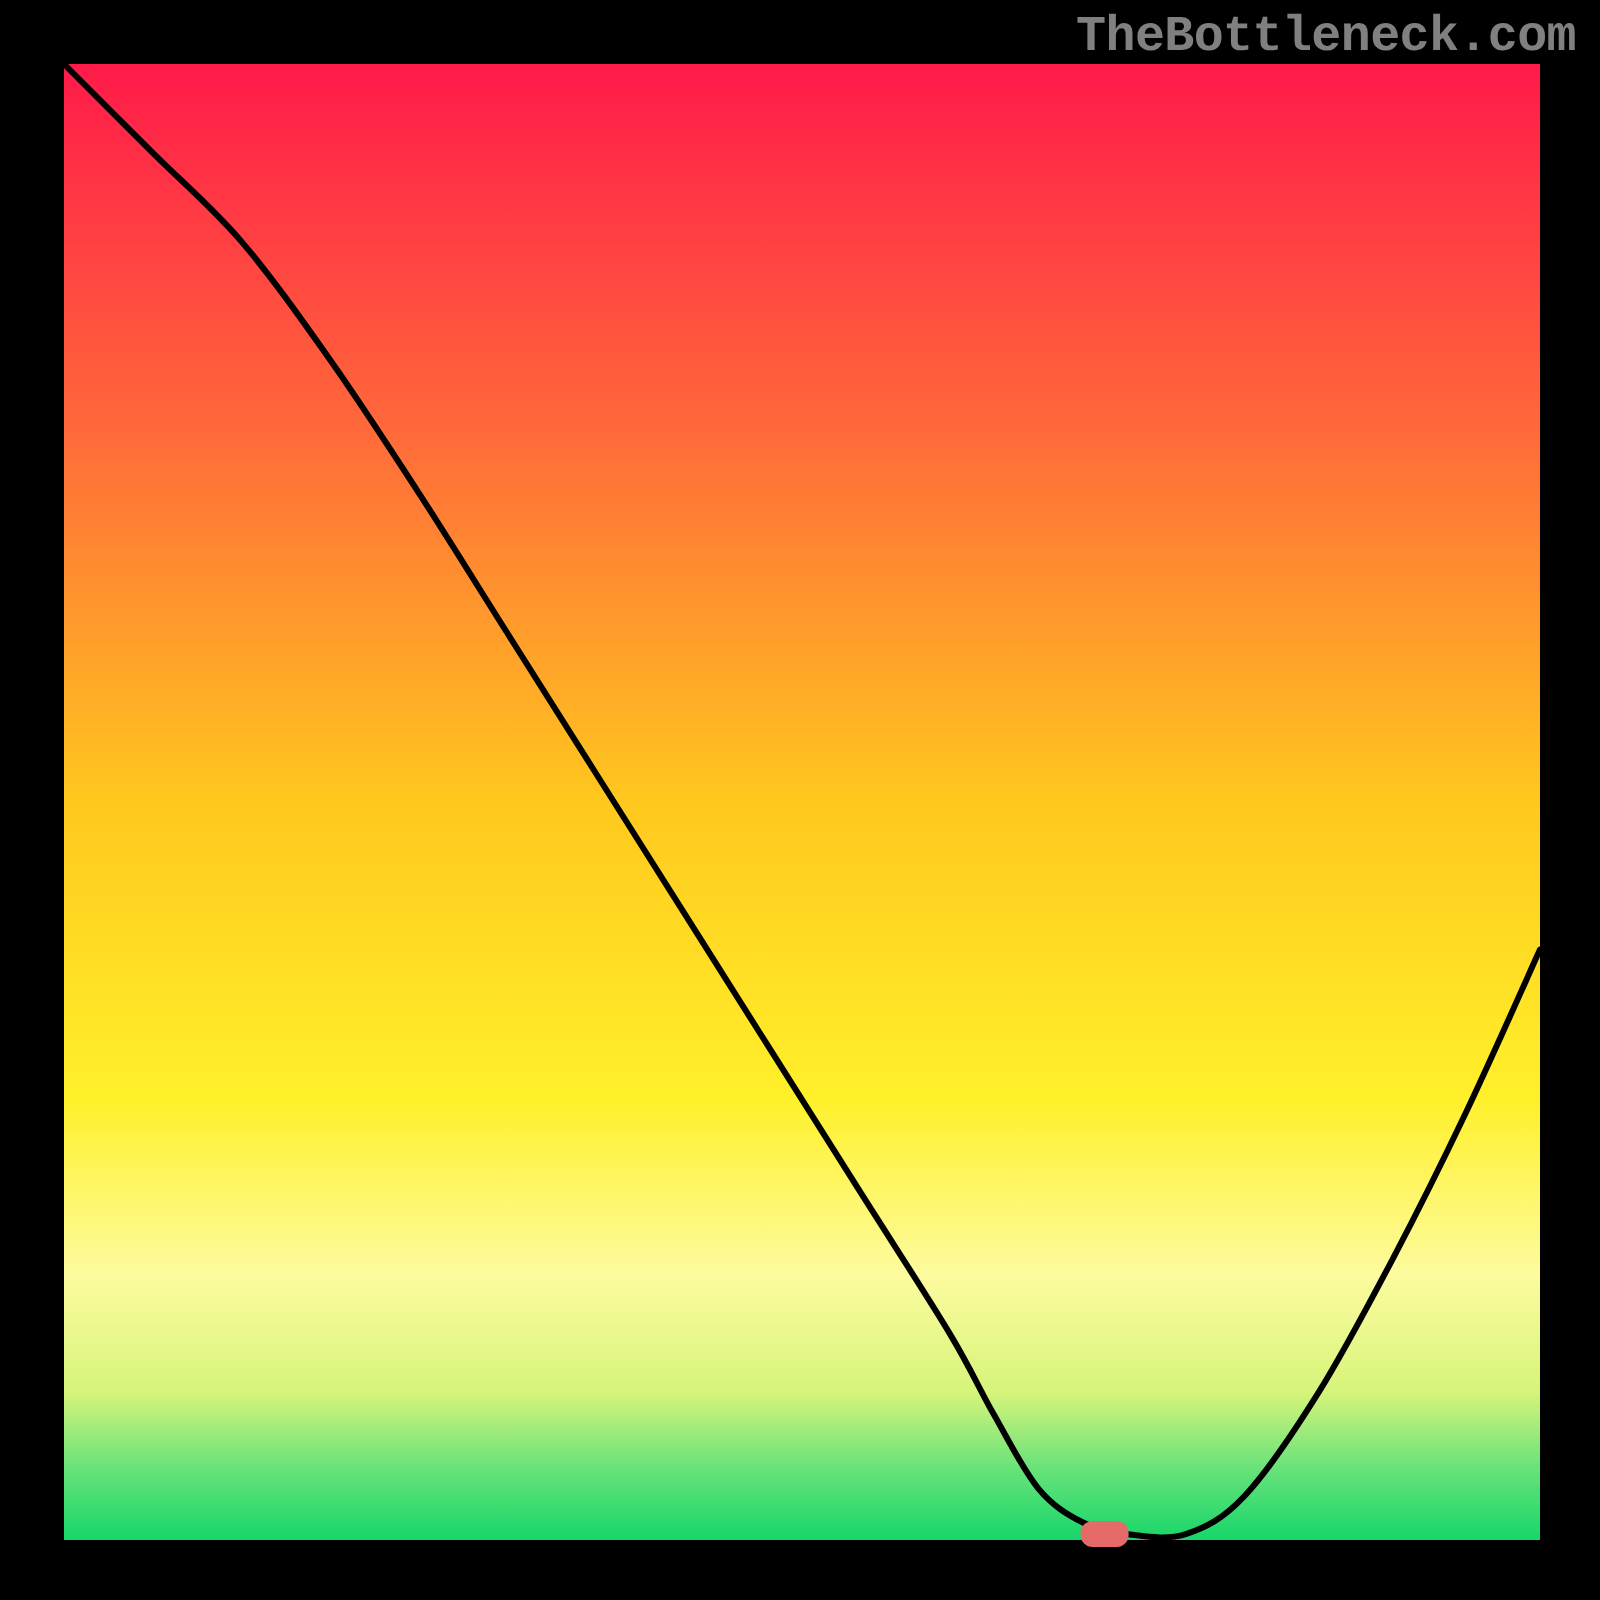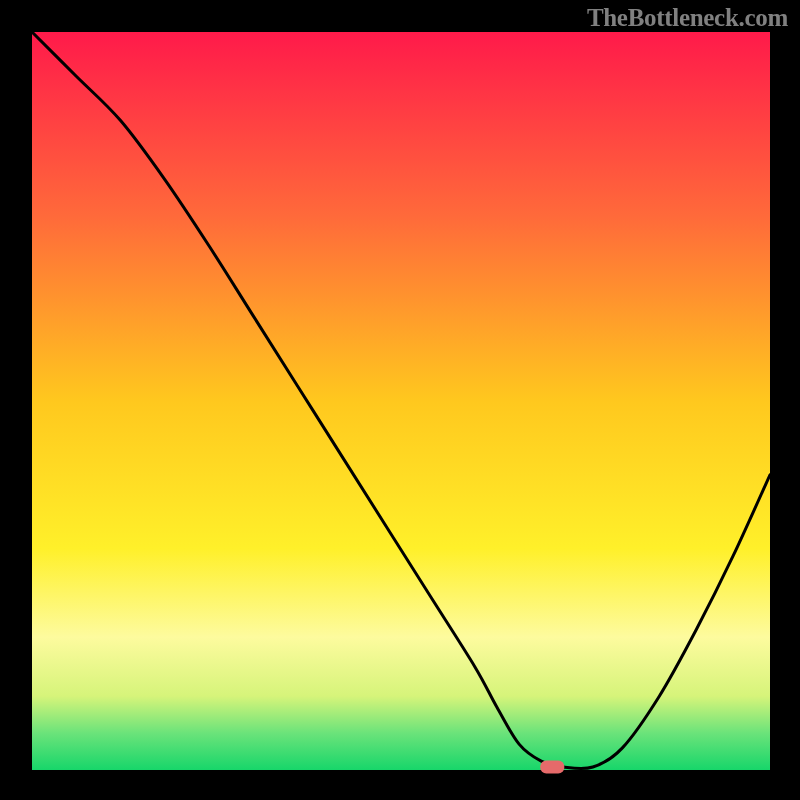--- a/index.html
+++ b/index.html
@@ -15,21 +15,21 @@
     left: 0;
     top: 0;
     width: 800px;
     height: 800px;
     background: #000;
   }
   .watermark {
     position: absolute;
     top: 4px;
     right: 12px;
-    font-family: Liberation Serif, serif;
+    font-family: Liberation Mono, monospace;
     font-size: 25px;
     font-weight: 600;
     color: #808080;
     letter-spacing: -0.3px;
   }
   svg {
     display: block;
   }
 </style>
 </head>

